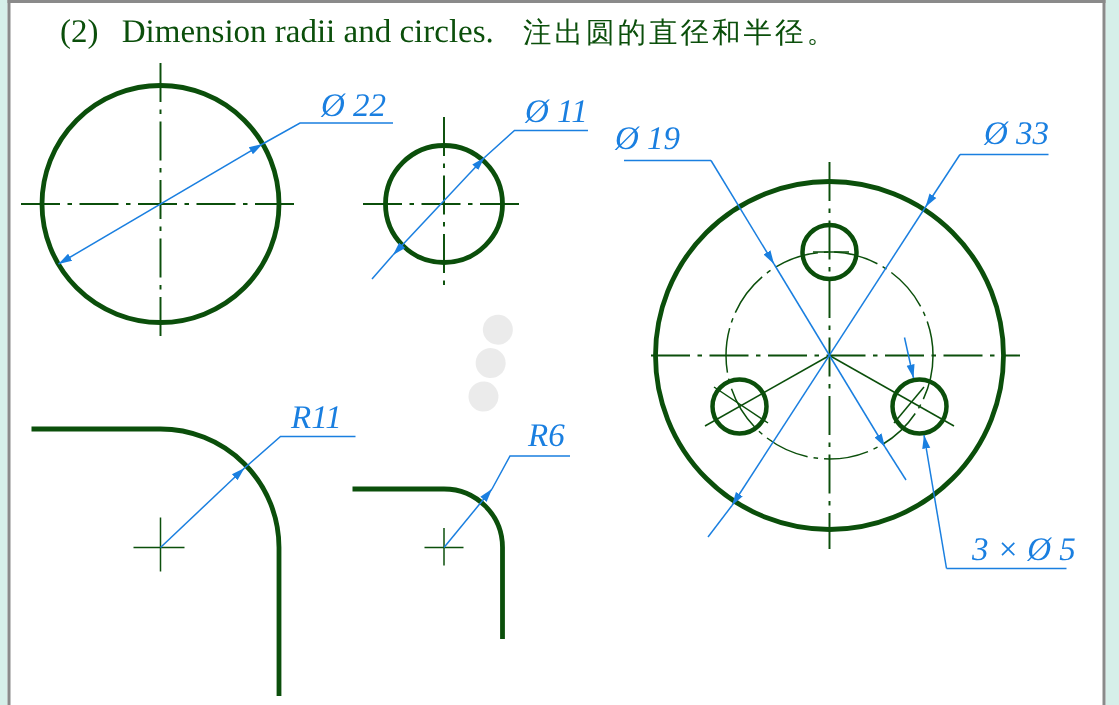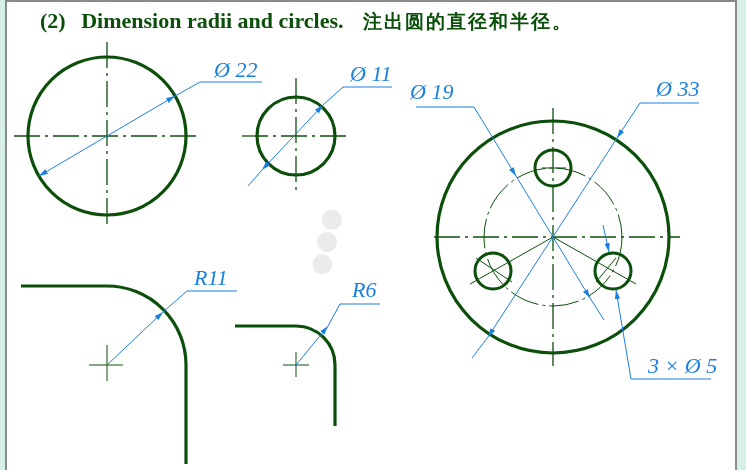--- a/index.html
+++ b/index.html
@@ -1,18 +1,18 @@
 <!DOCTYPE html>
 <html><head>
 <meta charset="utf-8">
 <style>
   html,body{margin:0;padding:0;}
   body{width:746px;height:470px;position:relative;overflow:hidden;background:#d6efe9;font-family:"Liberation Serif",serif;}
   .frame{position:absolute;left:5px;top:0;width:732px;height:470px;background:#ffffff;border-left:2px solid #8a8a8a;border-right:2px solid #8a8a8a;border-top:2px solid #8a8a8a;box-sizing:border-box;}
-  .title{position:absolute;left:40px;top:8px;font-size:22px;color:#0b4f0b;white-space:nowrap;font-weight:bold;}
+  .title{position:absolute;left:40px;top:8px;font-size:22px;color:#0b4f0b;white-space:nowrap;}
   .title .cn{margin-left:14px;font-family:"DejaVu Sans",sans-serif;font-size:19px;letter-spacing:2px;}
   svg{position:absolute;left:0;top:0;}
   .dimtext{font-family:"Liberation Serif",serif;font-style:italic;font-size:22px;fill:#1a7fe0;}
 </style>
 </head>
 <body>
 
 <div class="frame"></div>
 
 <div class="title">

